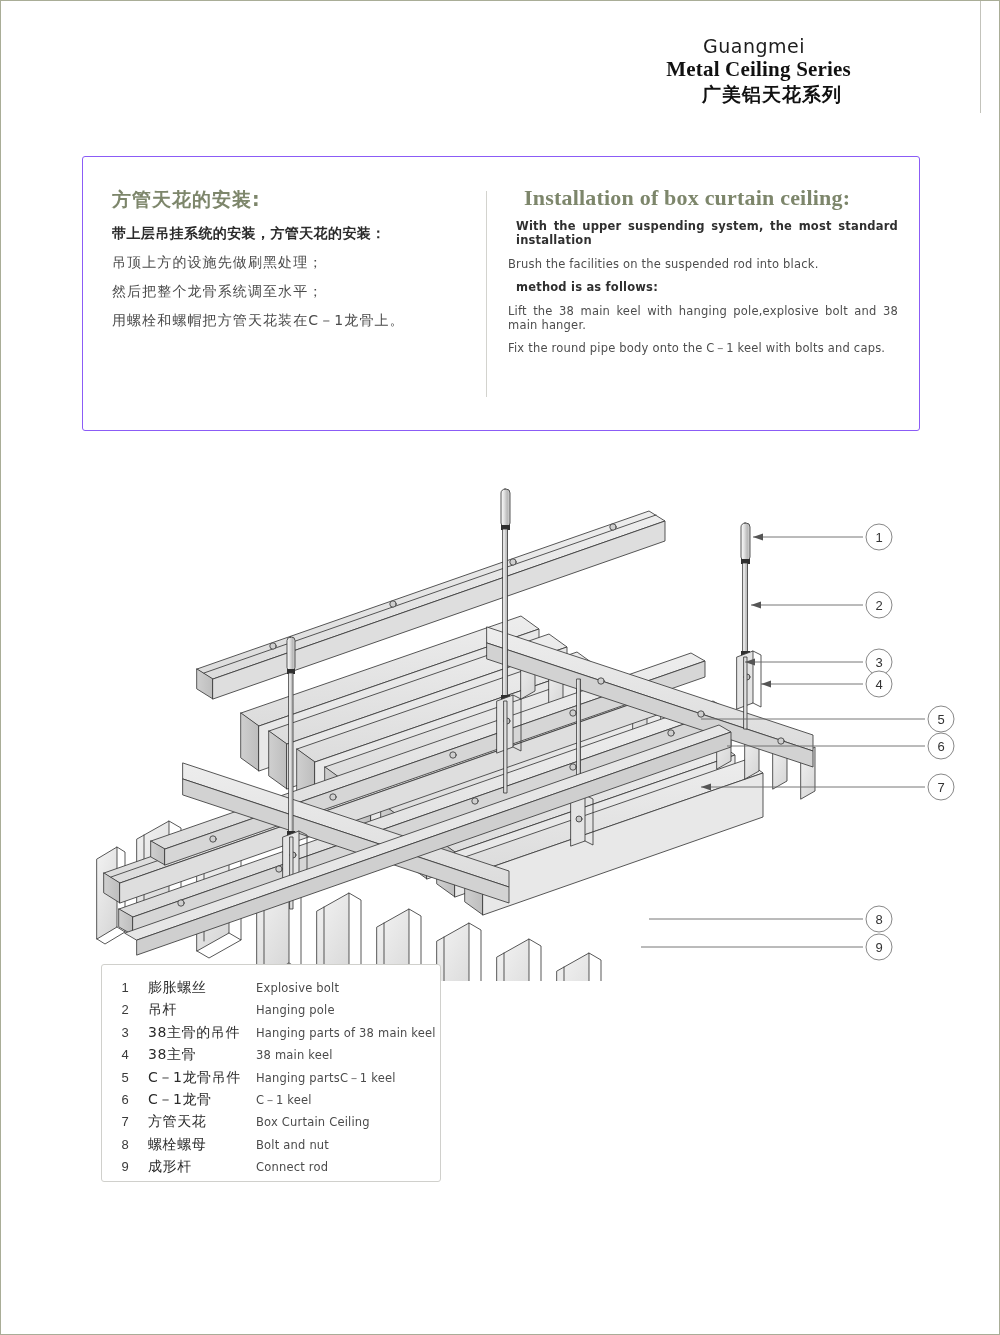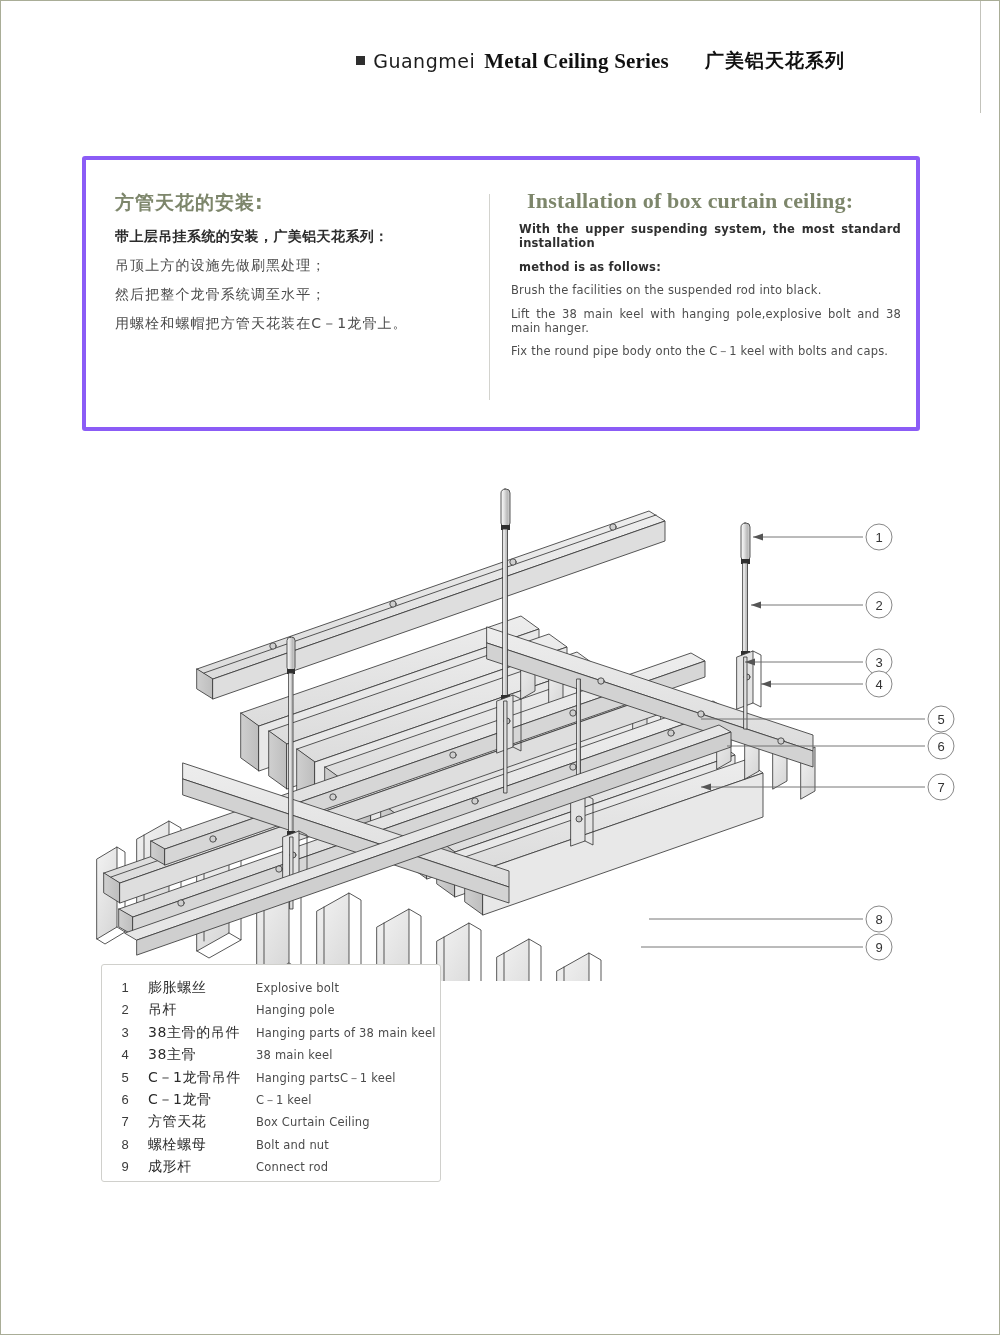--- a/index.html
+++ b/index.html
@@ -59,21 +59,21 @@
   }
   .right-vrule{
     position:absolute; right:18px; top:0; width:0; height:112px;
     border-left:1px solid #c3c3bb;
   }
 
   
   .panel{
     position:absolute; left:81px; top:155px;
     width:838px; height:275px;
-    border:4px solid #8b5cf6;
+    border:1px solid #8b5cf6;
     border-radius:3px;
     box-sizing:border-box;
     background:#fff;
   }
   .panel-divider{
     position:absolute; left:403px; top:34px; width:0; height:206px;
     border-left:1px solid #d3d3ce;
   }
   .col-cn{ position:absolute; left:29px; top:30px; width:360px; }
   .col-en{ position:absolute; left:425px; top:28px; width:390px; }
@@ -138,45 +138,45 @@
   .lg-en{
     font-size:11.5px; color:#4b4b4b; letter-spacing:.2px; white-space:nowrap;
   }
 </style>
 </head>
 <body>
 
 <div class="page">
 
   <div class="header">
-    <div class="hdr-inner" style="right:156px;">
+    <div class="hdr-inner" style="right:150px;flex-direction:column;">
       <span class="hdr-bullet"></span>
       <span class="hdr-brand">Guangmei</span>
       <span class="hdr-series">Metal Ceiling Series</span>
       <span class="hdr-cn">广美铝天花系列</span>
     </div>
   </div>
   <div class="right-vrule"></div>
 
   <div class="panel">
     <div class="panel-divider"></div>
 
     <div class="col-cn">
       <div class="h-cn">方管天花的安装:</div>
-      <div class="sub-cn">带上层吊挂系统的安装，广美铝天花系列：</div>
+      <div class="sub-cn">带上层吊挂系统的安装，方管天花的安装：</div>
       <div class="line-cn">吊顶上方的设施先做刷黑处理；</div>
       <div class="line-cn">然后把整个龙骨系统调至水平；</div>
       <div class="line-cn">用螺栓和螺帽把方管天花装在C－1龙骨上。</div>
     </div>
 
     <div class="col-en">
       <div class="h-en">Installation of box curtain ceiling:</div>
       <div class="line-en bold">With the upper suspending system, the most standard installation</div>
+      <div class="line-en">Brush the facilities on the suspended rod into black.</div>
       <div class="line-en bold">method is as follows:</div>
-      <div class="line-en">Brush the facilities on the suspended rod into black.</div>
       <div class="line-en">Lift the 38 main keel with hanging pole,explosive bolt and 38 main hanger.</div>
       <div class="line-en">Fix the round pipe body onto the C－1 keel with bolts and caps.</div>
     </div>
   </div>
 
   <div class="diagram">
     <svg width="1000" height="540" viewBox="0 0 1000 540" xmlns="http://www.w3.org/2000/svg">
       <defs>
         <linearGradient id="gTop" x1="0" y1="0" x2="0" y2="1">
           <stop offset="0" stop-color="#ededed"></stop>

